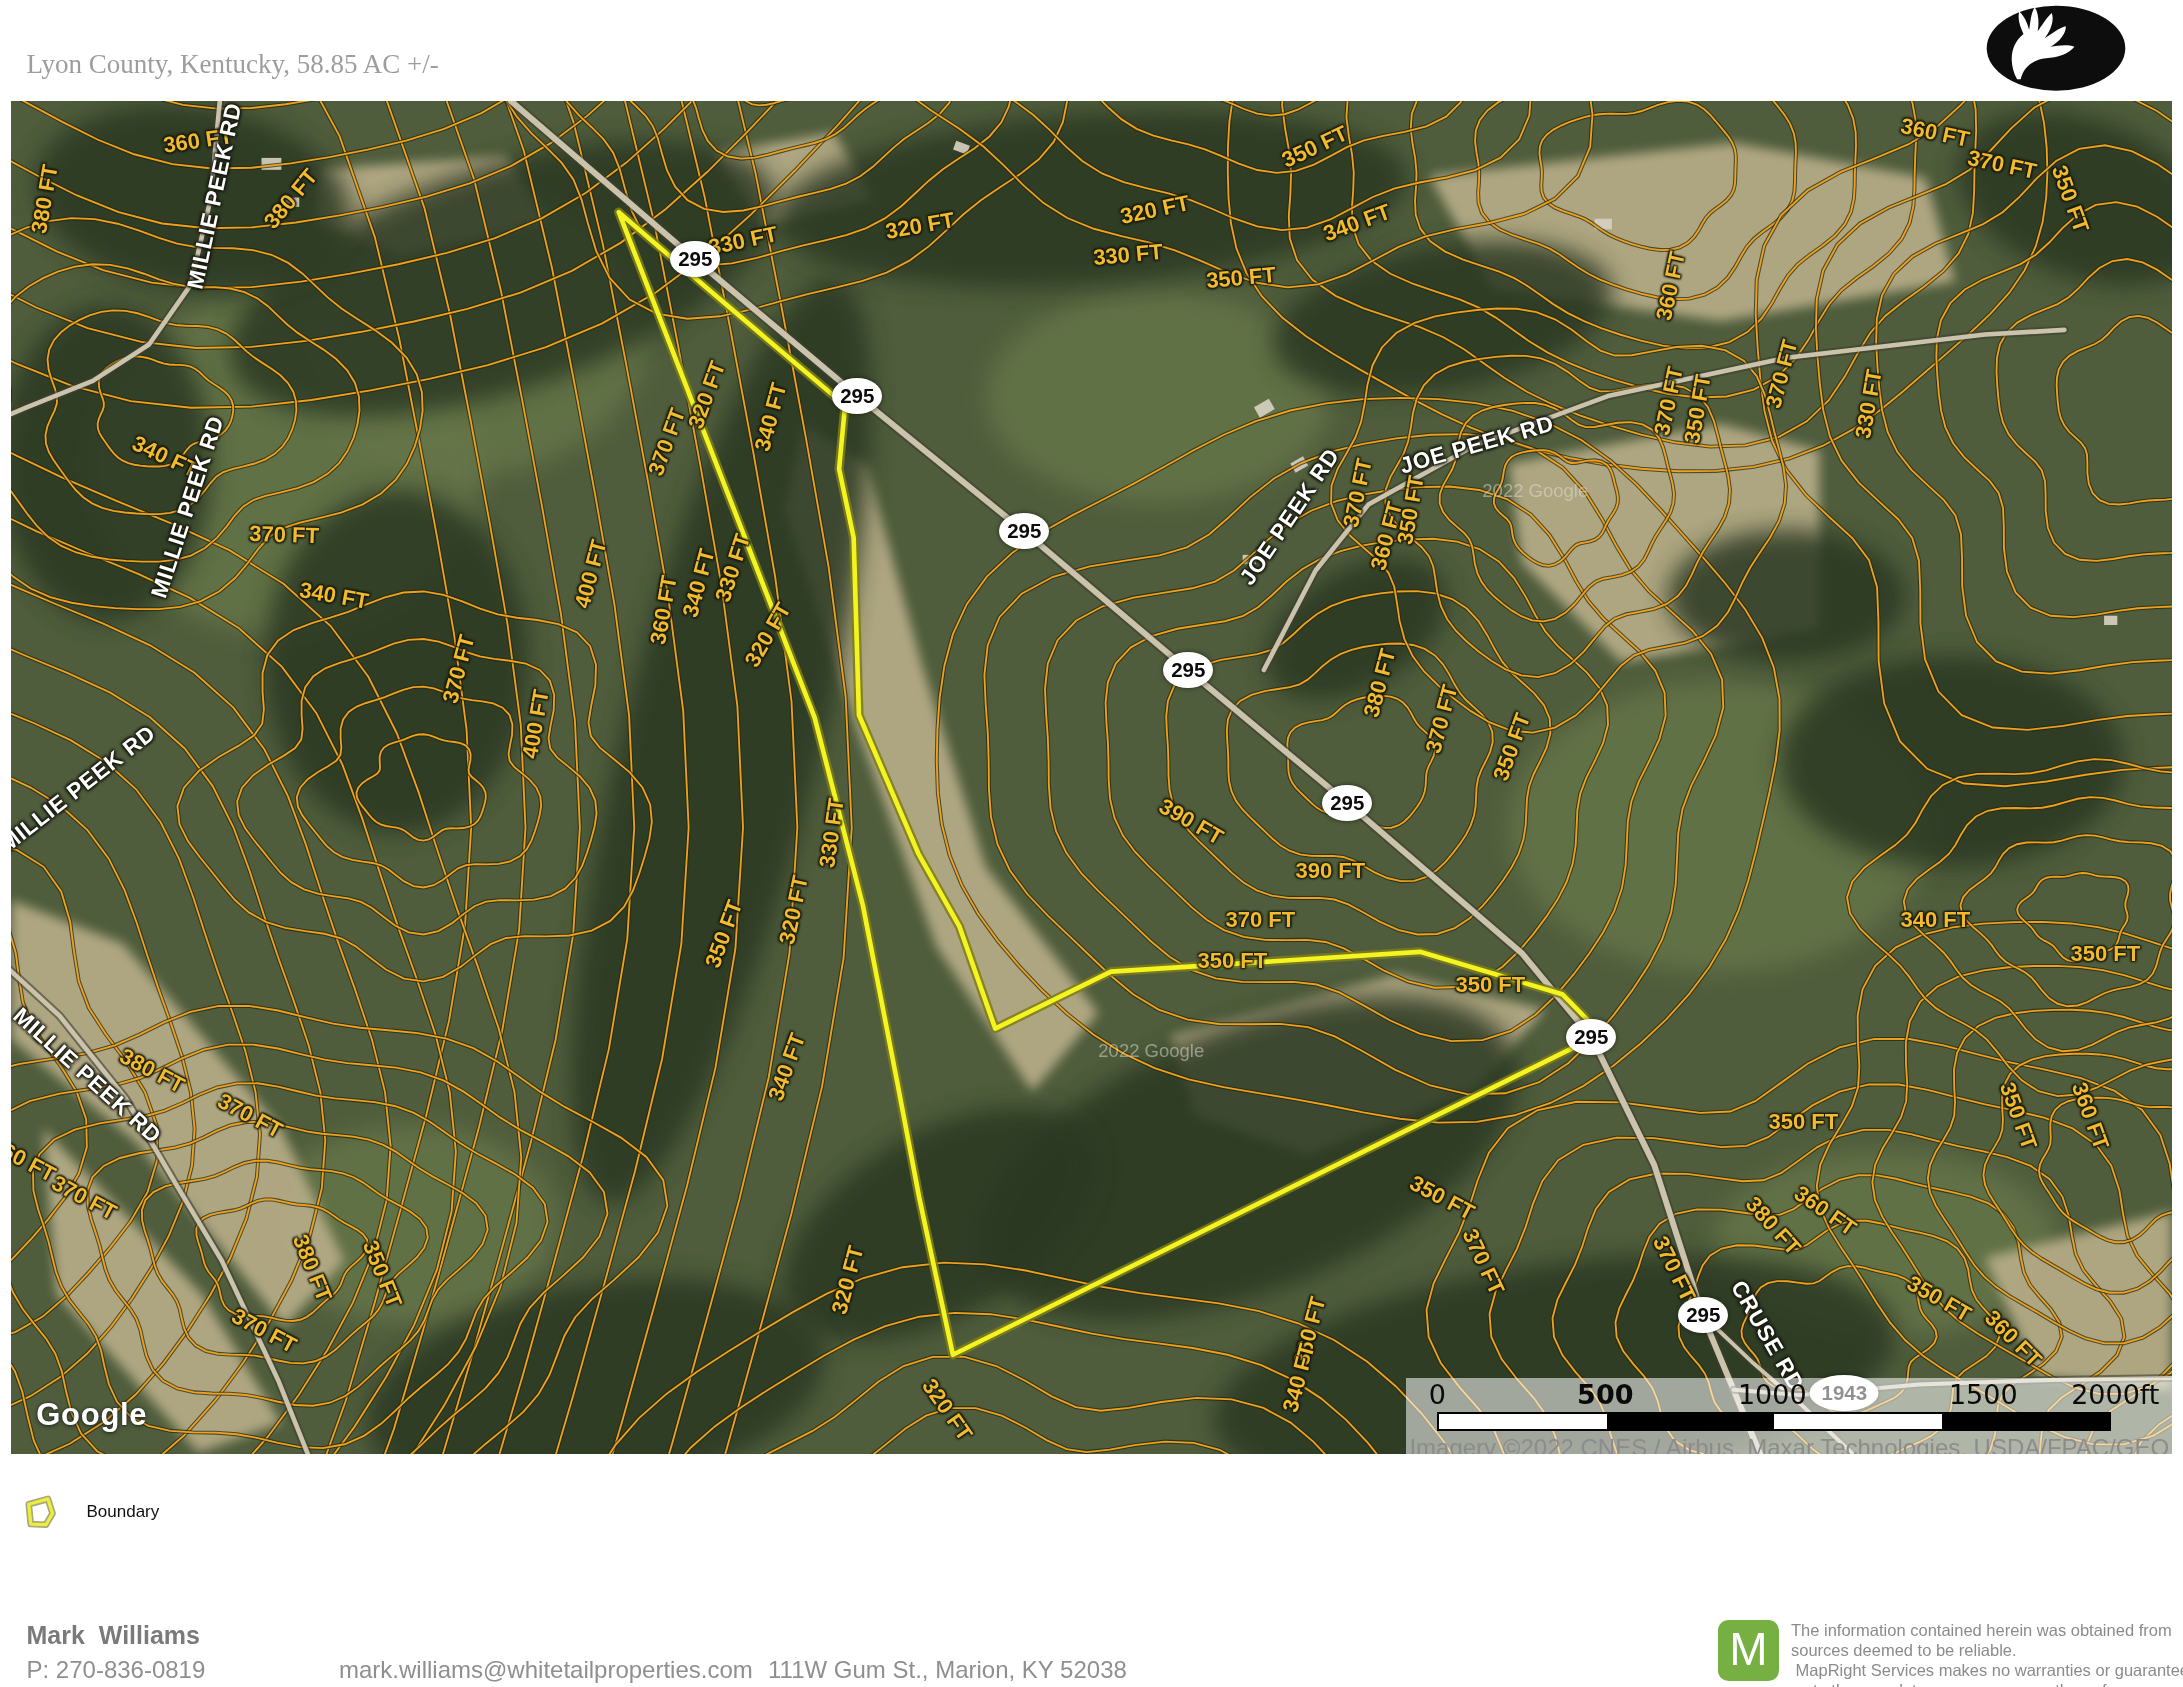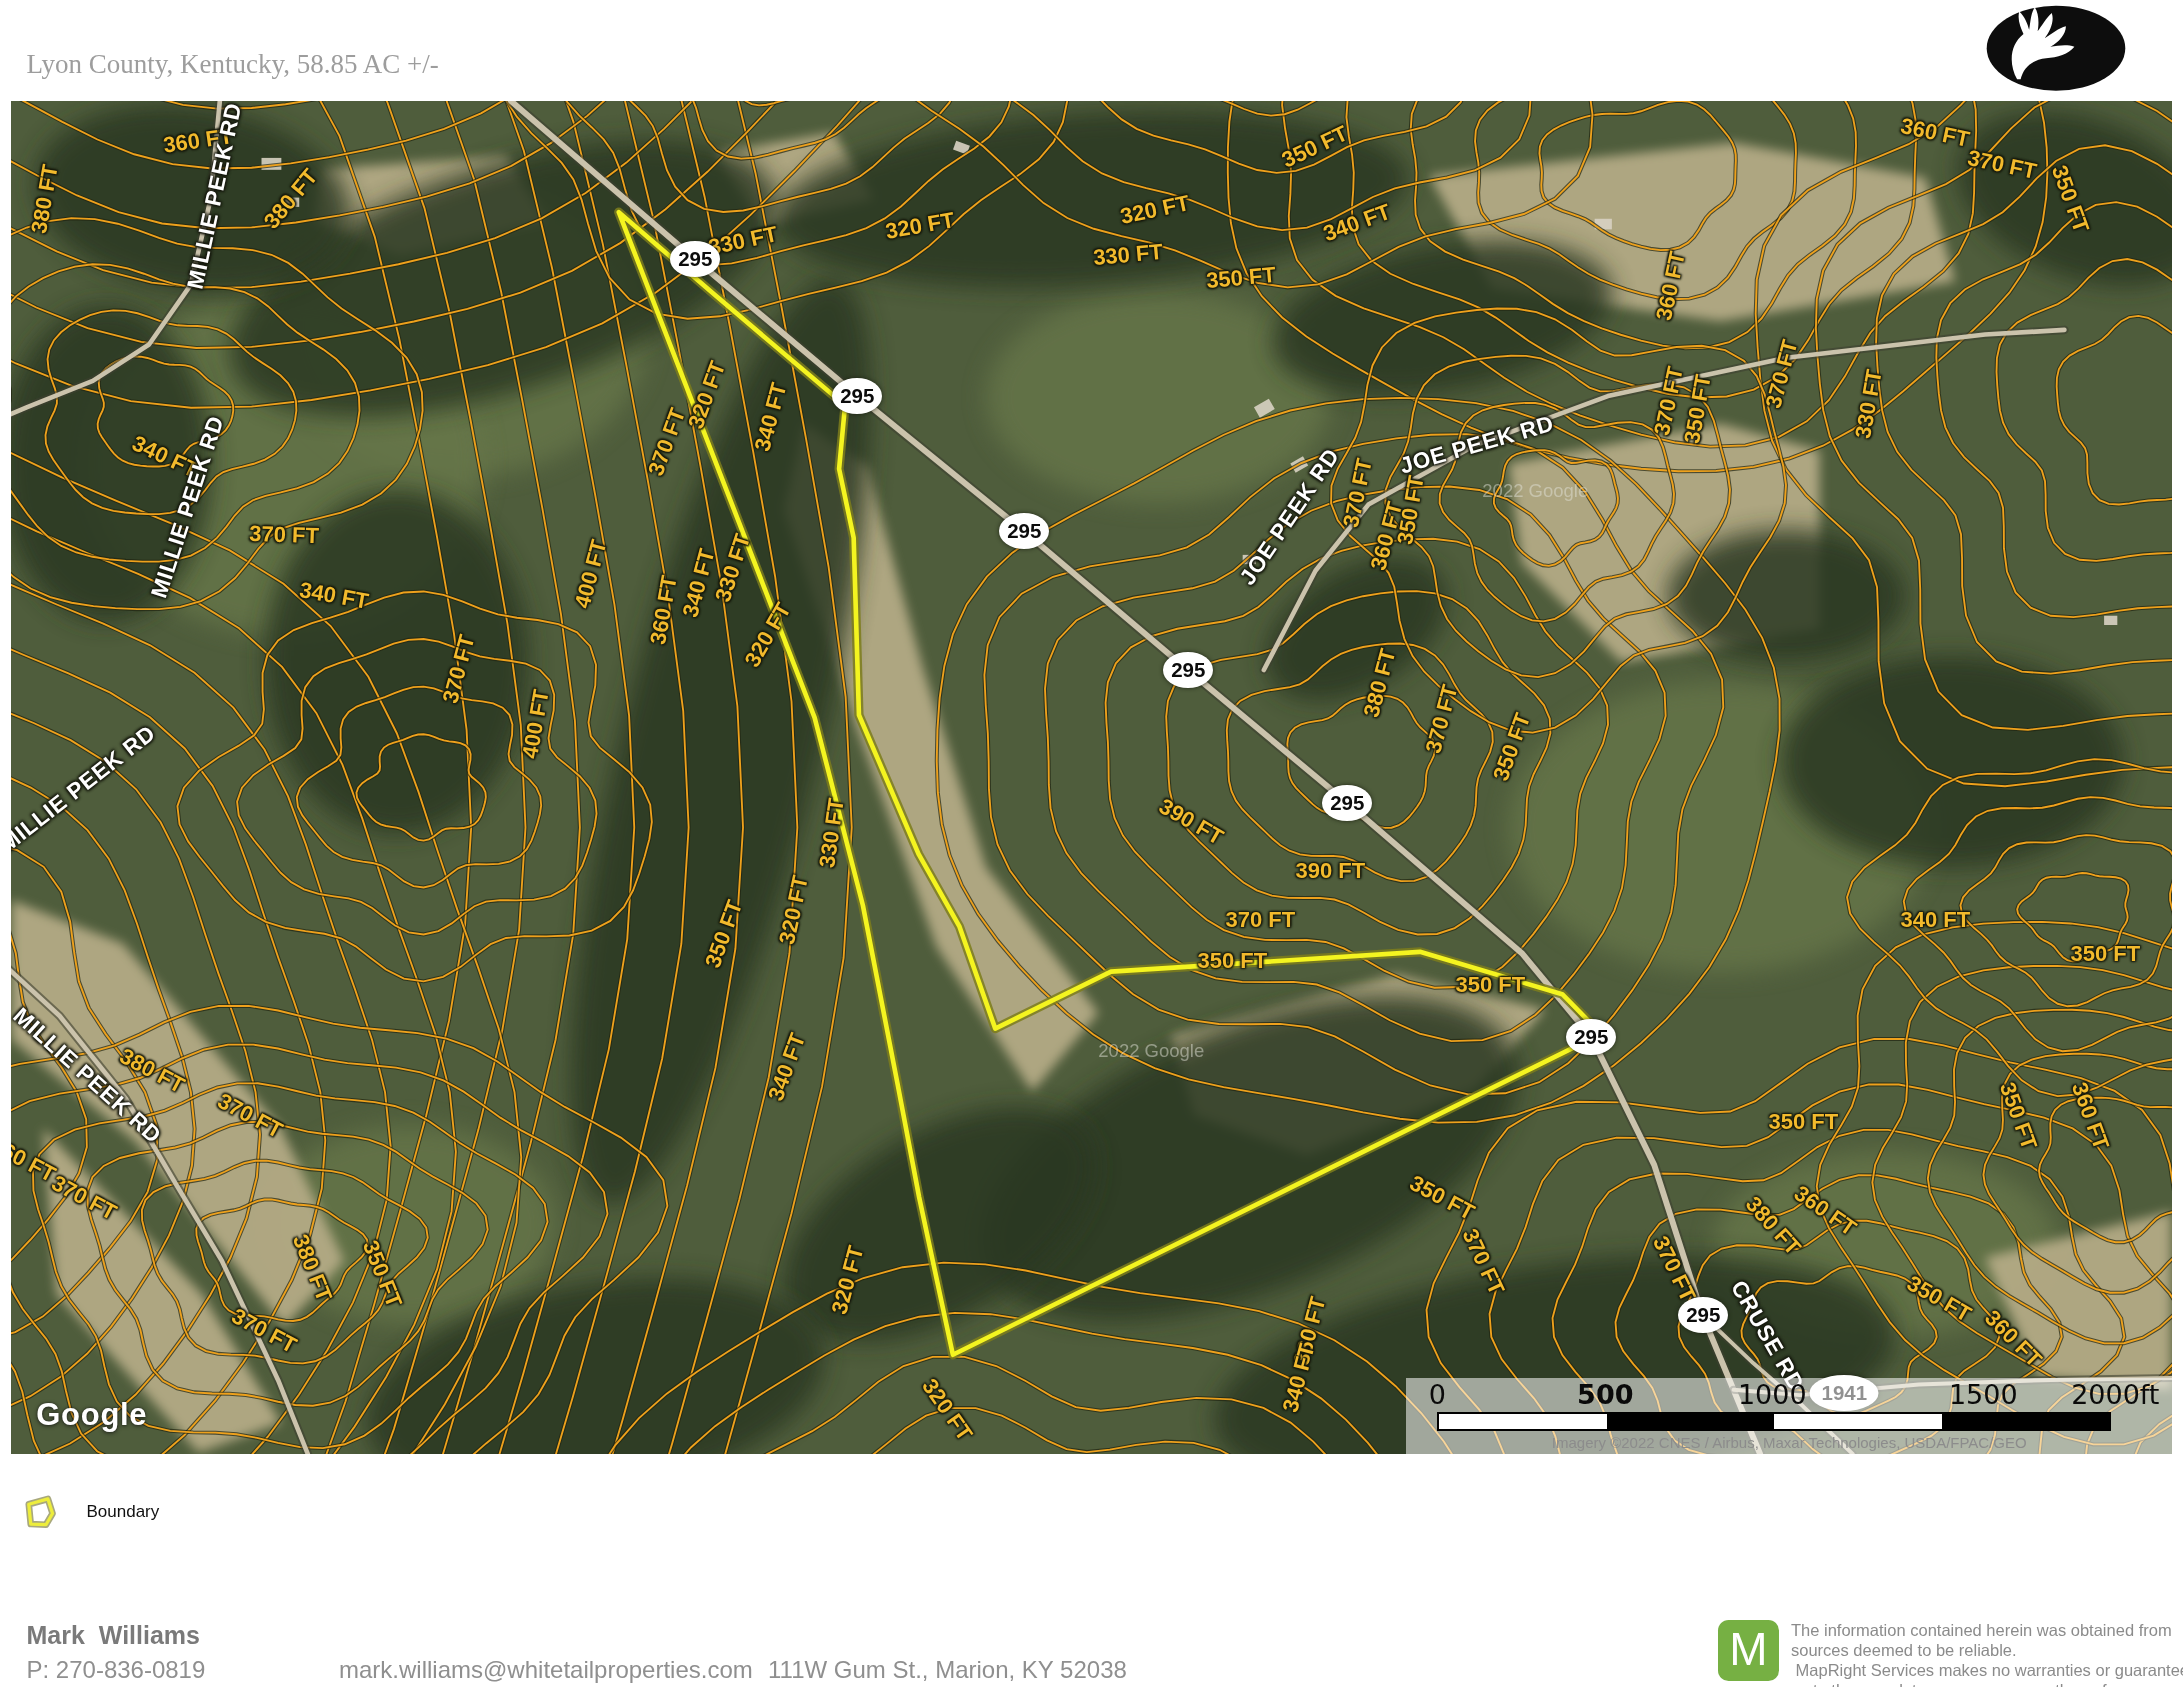--- a/index.html
+++ b/index.html
@@ -25,21 +25,21 @@
   .shield.wide{width:69px;}
   .wm{position:absolute;font-size:18.5px;color:rgba(225,225,215,.5);white-space:nowrap;}
   .google{position:absolute;left:25px;top:1296px;font-size:31px;font-weight:bold;color:#fff;letter-spacing:0.7px;
       text-shadow:0 0.7px 4px rgba(20,20,20,.75),0 0 2px rgba(20,20,20,.6);}
   
   .scale-panel{position:absolute;left:1395px;top:1277px;width:766px;height:76px;background:rgba(255,255,255,.55);}
   .scale-num{position:absolute;top:1.3px;transform:translateX(-50%);font-family:"DejaVu Sans",sans-serif;font-size:27px;color:#0a0a0a;white-space:nowrap;}
   .scale-bar{position:absolute;left:31px;top:34px;width:670px;height:14.6px;border:2px solid #000;display:flex;}
   .scale-seg{flex:1 1 25%;height:100%;}
   .seg-w{background:#fff;} .seg-b{background:#000;}
-  .attrib{position:absolute;left:0;right:0;top:56px;text-align:center;font-size:15px;color:#8c8c8c;white-space:nowrap;}
+  .attrib{position:absolute;left:0;right:0;top:56px;text-align:center;font-size:24px;color:#8c8c8c;white-space:nowrap;}
   
   .legend{position:absolute;left:20px;top:1493px;display:flex;align-items:center;}
   .legend-label{font-size:17px;color:#111;font-weight:500;margin-left:26.5px;}
   
   .f-name{position:absolute;left:26.5px;top:1621px;font-size:25px;font-weight:bold;color:#7a7a7a;white-space:pre;}
   .f-item{position:absolute;top:1656px;font-size:24px;color:#8f8f8f;white-space:pre;}
   .f-phone{left:26.5px;} .f-email{left:339px;} .f-addr{left:768px;}
   .mr-logo{position:absolute;left:1718px;top:1620px;width:61px;height:61px;background:#76b043;border-radius:10.6px;
       color:#fff;font-size:46px;font-weight:400;text-align:center;line-height:58px;}
   .mr-text{position:absolute;left:1791px;top:1620px;font-size:16.5px;line-height:20px;color:#8b8b8b;white-space:pre;}
@@ -391,21 +391,21 @@
         <div class="rl" style="left: 1279px; top: 416px; transform: translate(-50%, -50%) rotate(-56deg);">JOE PEEK RD</div>
         <div class="rl" style="left: 1466px; top: 344px; transform: translate(-50%, -50%) rotate(-16deg);">JOE PEEK RD</div>
         <div class="rl" style="left: 1756px; top: 1235px; transform: translate(-50%, -50%) rotate(60deg);">CRUSE RD</div>
         <div class="shield" style="left: 684px; top: 158px; transform: translate(-50%, -50%) rotate(0deg);">295</div>
         <div class="shield" style="left: 846px; top: 295px; transform: translate(-50%, -50%) rotate(0deg);">295</div>
         <div class="shield" style="left: 1013px; top: 430px; transform: translate(-50%, -50%) rotate(0deg);">295</div>
         <div class="shield" style="left: 1177px; top: 569px; transform: translate(-50%, -50%) rotate(0deg);">295</div>
         <div class="shield" style="left: 1336px; top: 702px; transform: translate(-50%, -50%) rotate(0deg);">295</div>
         <div class="shield" style="left: 1580px; top: 936px; transform: translate(-50%, -50%) rotate(0deg);">295</div>
         <div class="shield" style="left: 1692px; top: 1214px; transform: translate(-50%, -50%) rotate(0deg);">295</div>
-        <div class="shield wide" style="left: 1833px; top: 1292px; transform: translate(-50%, -50%) rotate(0deg);">1941</div>
+        <div class="shield wide" style="left: 1833px; top: 1292px; transform: translate(-50%, -50%) rotate(0deg);">1943</div>
       </div>
     <div class="google">Google</div>
     <div class="scale-panel">
       <div id="scale-nums">
           <div class="scale-num" style="left: 31px;">0</div>
           <div class="scale-num" style="left: 199px; font-weight: bold;">500</div>
           <div class="scale-num" style="left: 366px;">1000</div>
           <div class="scale-num" style="left: 533px; margin-left: 44px;">1500</div>
           <div class="scale-num" style="left: 709px;">2000ft</div>
         </div>

